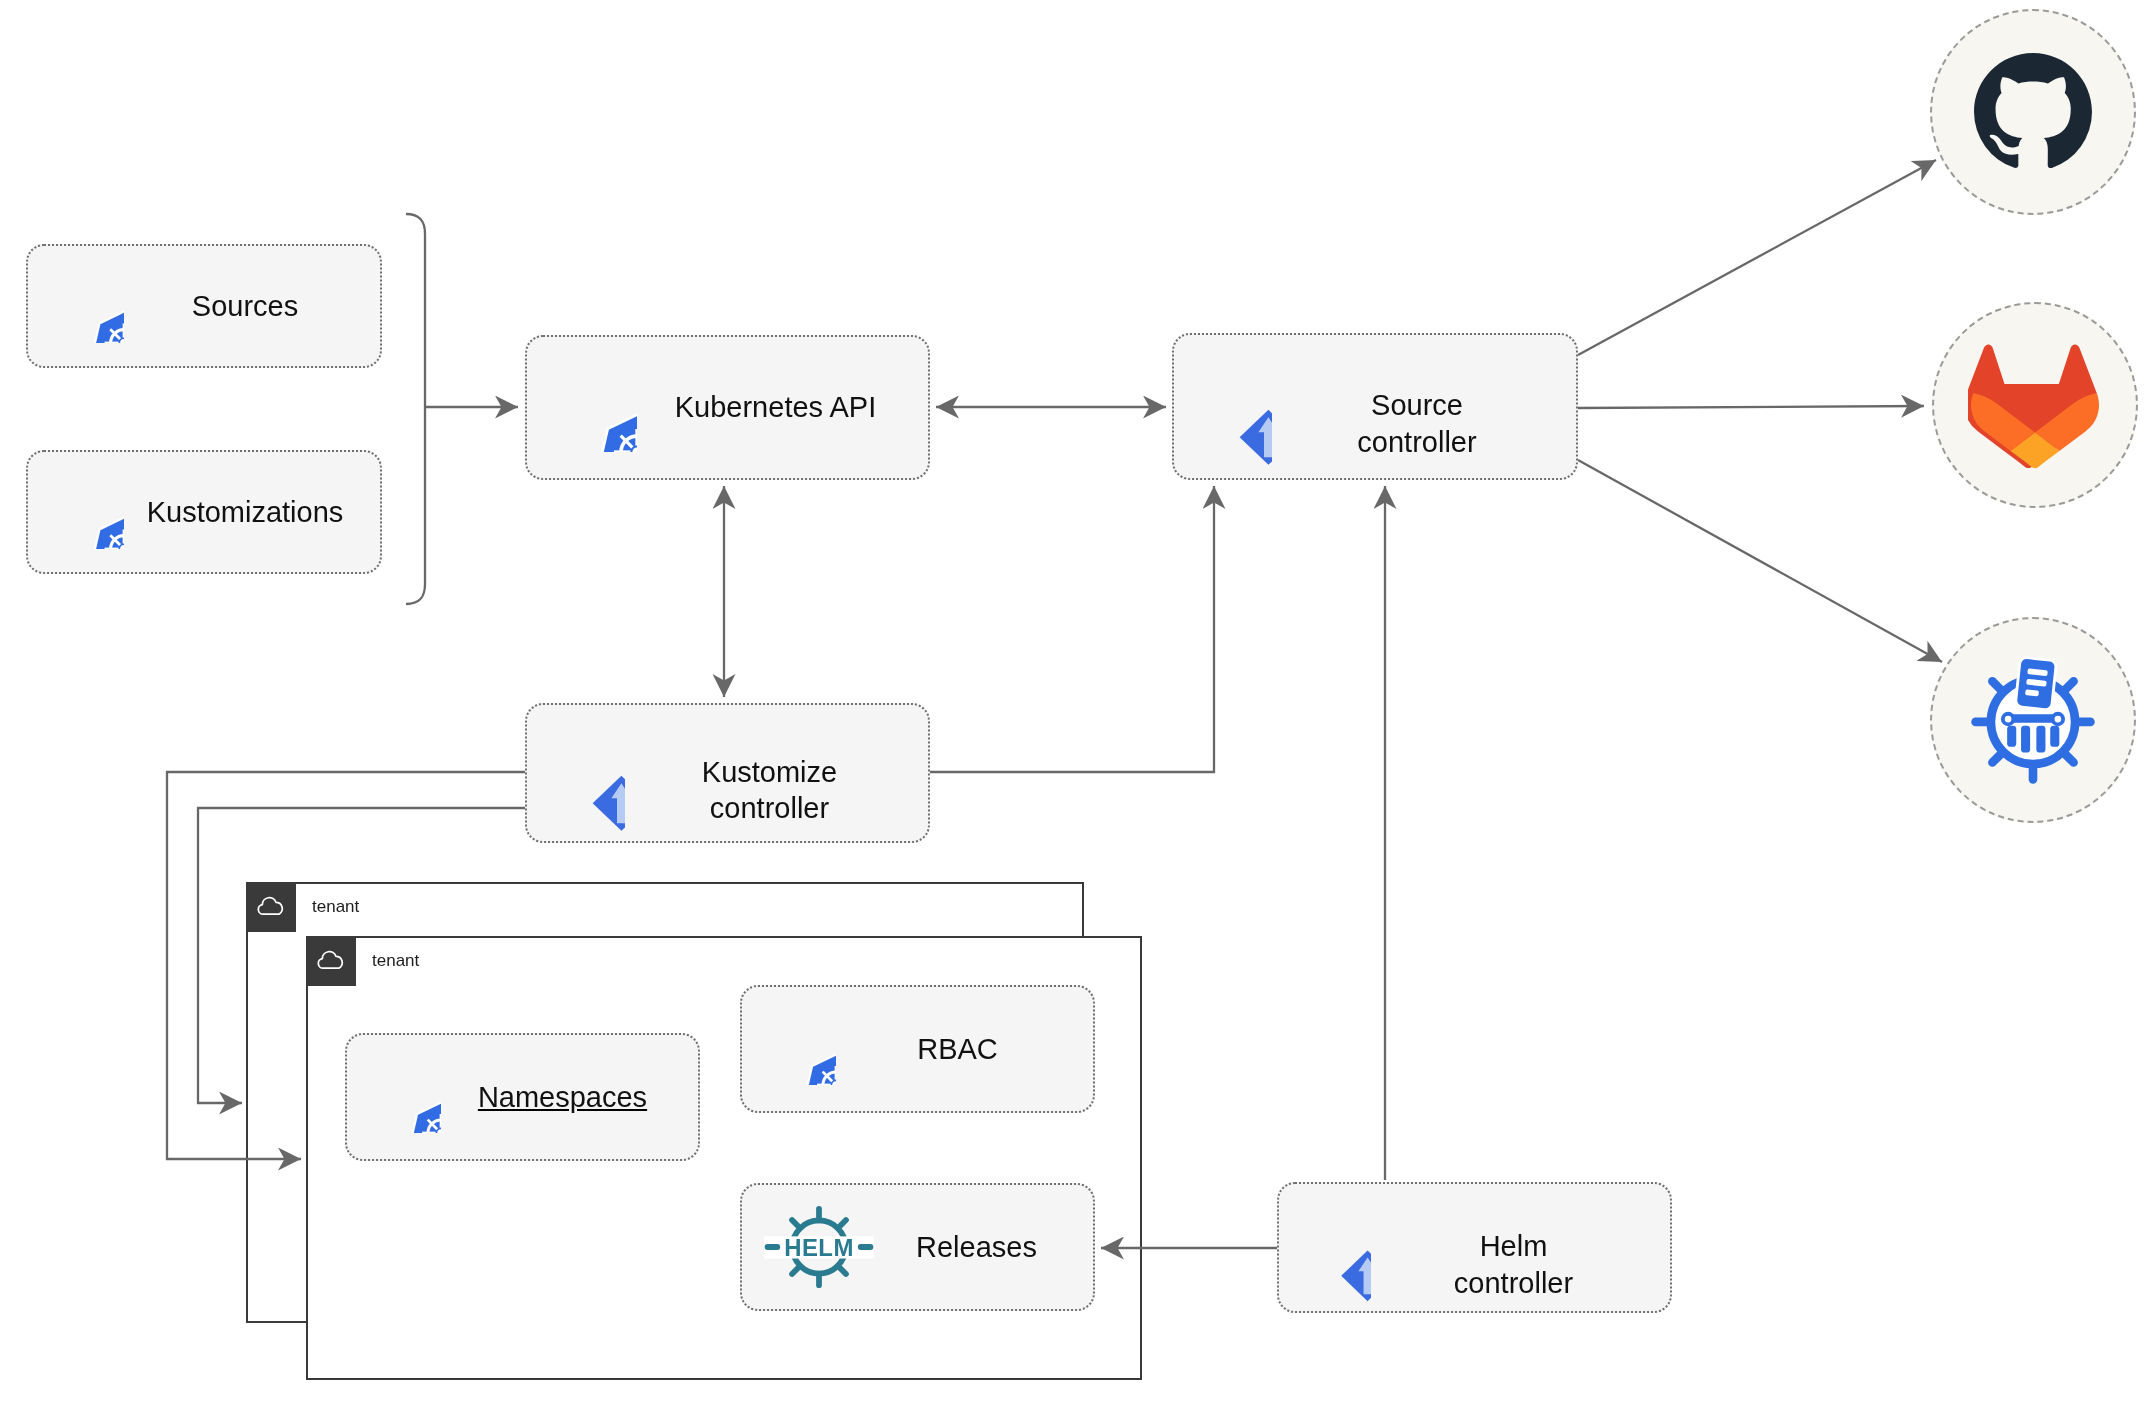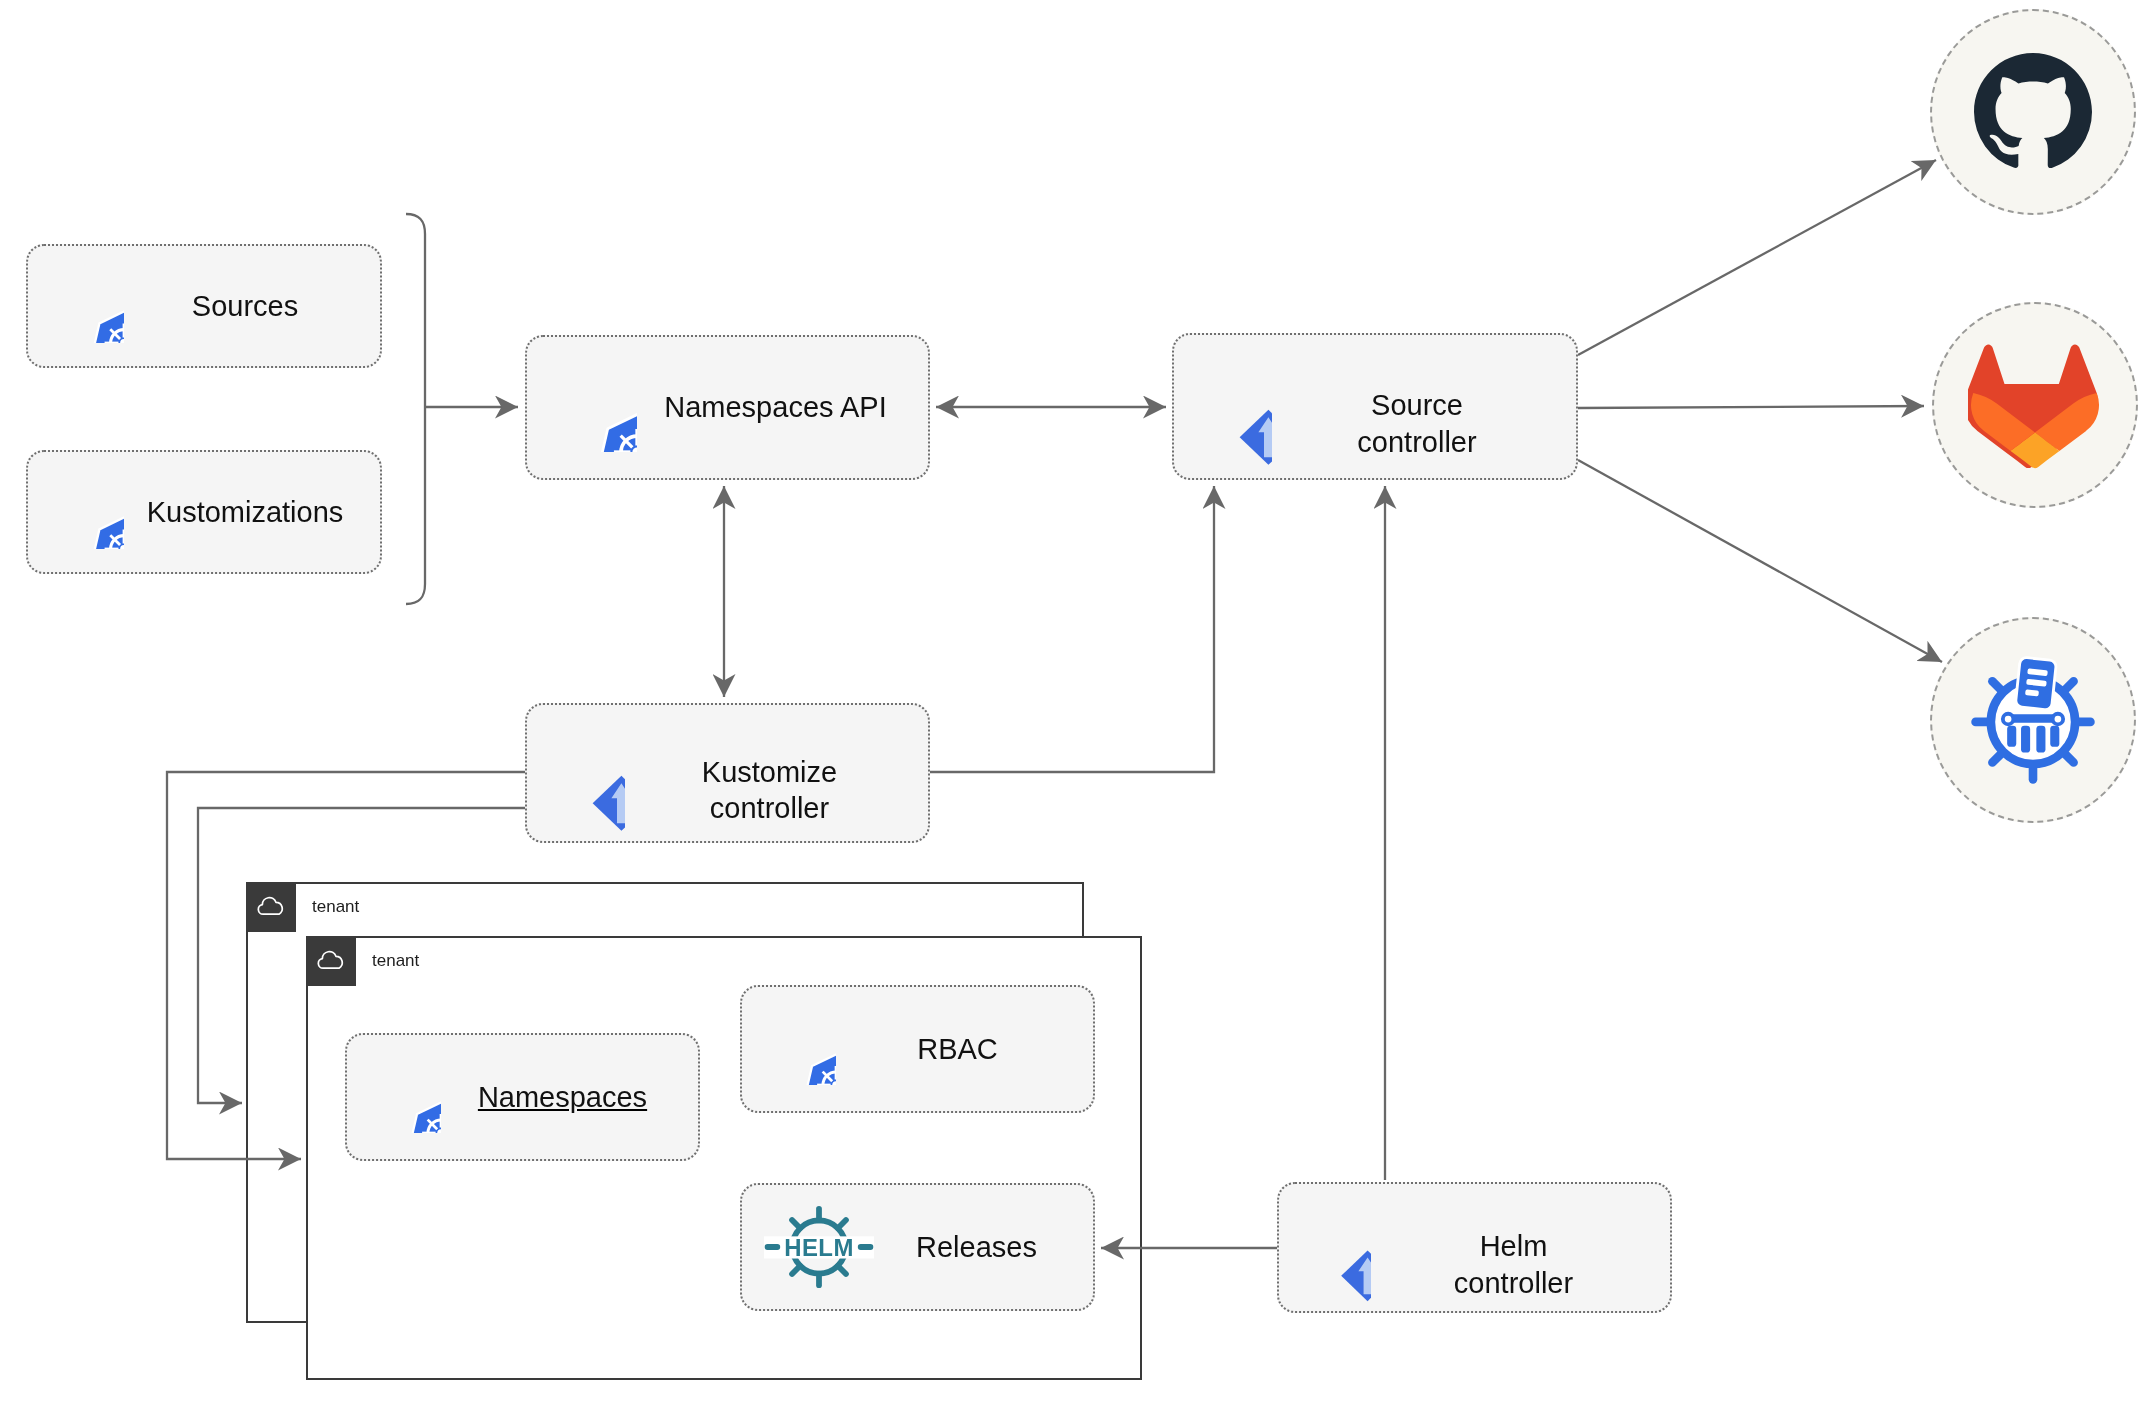--- a/index.html
+++ b/index.html
@@ -166,21 +166,21 @@
       </span>
   </div>
 
   <div class="node" id="node-kubernetes-api">
     <span class="icon-wrap">
       <svg width="88" height="88" viewBox="-40 -40 80 80">
           <use href="#sym-k8s"></use>
         </svg>
       </span>
     <span class="node-label">
-        <span>Namespaces API</span>
+        <span>Kubernetes API</span>
       </span>
   </div>
 
   <div class="node wrap" id="node-source-controller">
     <span class="icon-wrap">
       <svg width="76" height="122" viewBox="-55 -95 110 195">
           <use href="#sym-flux"></use>
         </svg>
       </span>
     <span class="node-label">

